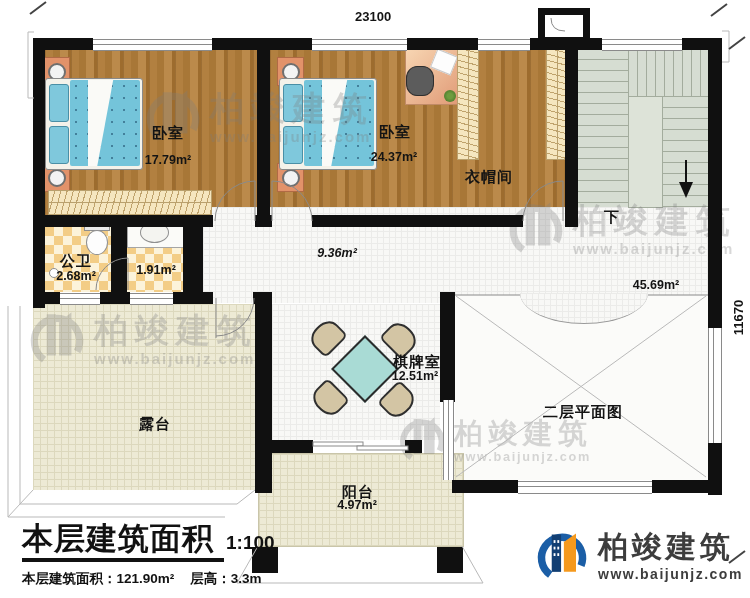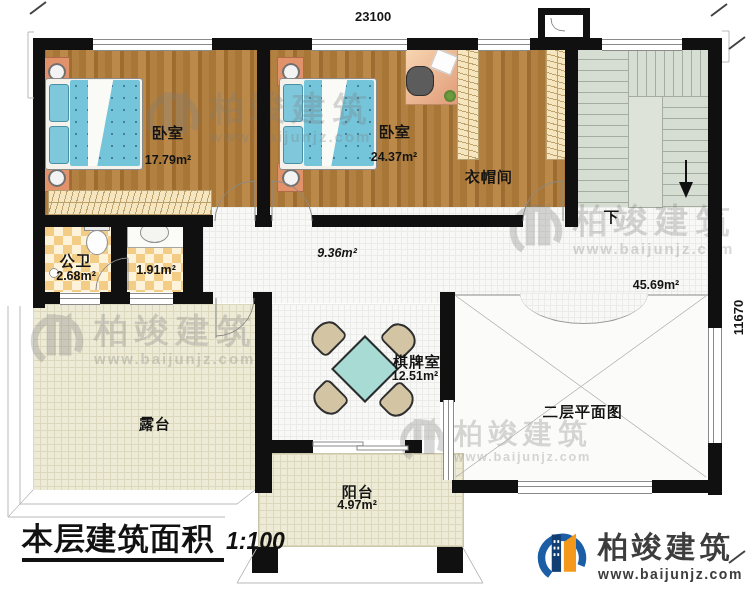--- a/index.html
+++ b/index.html
@@ -67,21 +67,21 @@
   .lbl-area{font-size:12.5px;letter-spacing:0;}
   .dim{position:absolute;z-index:8;font-weight:bold;color:#141414;font-size:13px;white-space:nowrap;}
   
   .wm{position:absolute;z-index:4;display:flex;align-items:center;gap:6px;opacity:.30;pointer-events:none;}
   .wm .wm-texts{display:flex;flex-direction:column;line-height:1;}
   .wm .wm-name{font-size:34px;font-weight:bold;color:#7d7d7d;letter-spacing:7px;}
   .wm .wm-url{font-size:15px;font-weight:bold;color:#7d7d7d;letter-spacing:2px;margin-top:4px;}
   
   .titleblock{position:absolute;z-index:9;}
   .tb-title{font-size:31px;font-weight:bold;color:#111;letter-spacing:1px;}
-  .tb-scale{font-size:23px;font-weight:bold;color:#111;margin-left:12px;font-style:italic;}
+  .tb-scale{font-size:19px;font-weight:bold;color:#111;margin-left:12px;}
   .tb-rule{position:absolute;background:#111;height:4px;width:202px;left:0;top:40px;}
   .tb-info{position:absolute;left:0;top:52px;font-size:13.5px;font-weight:bold;color:#111;white-space:nowrap;}
   .tb-info span{margin-right:16px;}
   
   .logo{position:absolute;z-index:9;display:flex;align-items:center;gap:8px;}
   .logo-texts{display:flex;flex-direction:column;line-height:1;}
   .logo-name{font-size:30px;font-weight:bold;color:#3d3d3d;letter-spacing:4px;}
   .logo-url{font-size:14px;font-weight:bold;color:#3d3d3d;letter-spacing:1.5px;margin-top:5px;}
   svg.overlay{position:absolute;left:0;top:0;z-index:7;pointer-events:none;}
   .arrow-down{position:absolute;z-index:7;width:0;height:0;border-left:7px solid transparent;
@@ -287,20 +287,23 @@
   <div class="lbl lbl-name" style="left:583px;top:412px;">二层平面图</div>
   <div class="lbl lbl-name" style="left:358px;top:492px;text-align:center;">阳台</div>
   <div class="lbl lbl-area" style="left:357px;top:505px;">4.97m²</div>
 
   <div class="dim" style="left:355px;top:9px;">23100</div>
   <div class="dim" style="left:706px;top:310px;width:64px;text-align:center;transform:rotate(-90deg);">11670</div>
 
   <div class="titleblock" style="left:22px;top:518px;width:280px;height:70px;">
     <span class="tb-title">本层建筑面积</span><span class="tb-scale">1:100</span>
     <div class="tb-rule"></div>
+    <div class="tb-info">
+      <span>本层建筑面积：121.90m²</span><span>层高：3.3m</span>
+    </div>
   </div>
 
   <div class="logo" style="left:534px;top:527px;">
     <svg width="56" height="58" viewBox="0 0 60 62">
       <circle cx="30" cy="33" r="22" fill="none" stroke="#1b5ea6" stroke-width="8" stroke-dasharray="98 42" transform="rotate(125 30 33)"></circle>
       <rect x="19" y="8" width="10" height="40" fill="#123f73"></rect>
       <rect x="21" y="14" width="2" height="3" fill="#fff"></rect>
         <rect x="25" y="14" width="2" height="3" fill="#fff"></rect>
       <rect x="21" y="21" width="2" height="3" fill="#fff"></rect>
         <rect x="25" y="21" width="2" height="3" fill="#fff"></rect>

